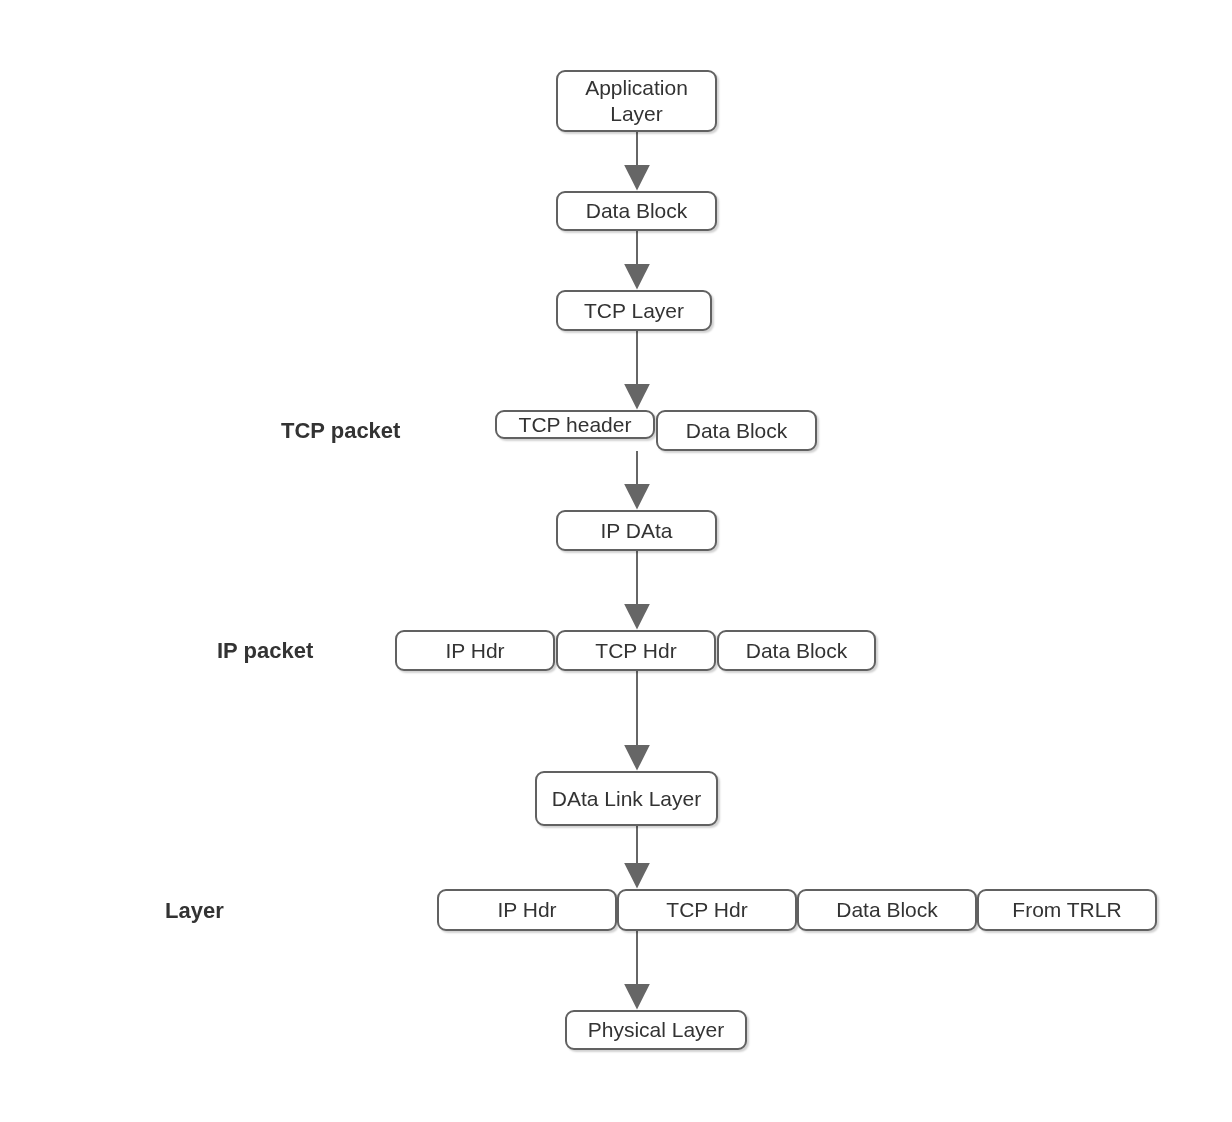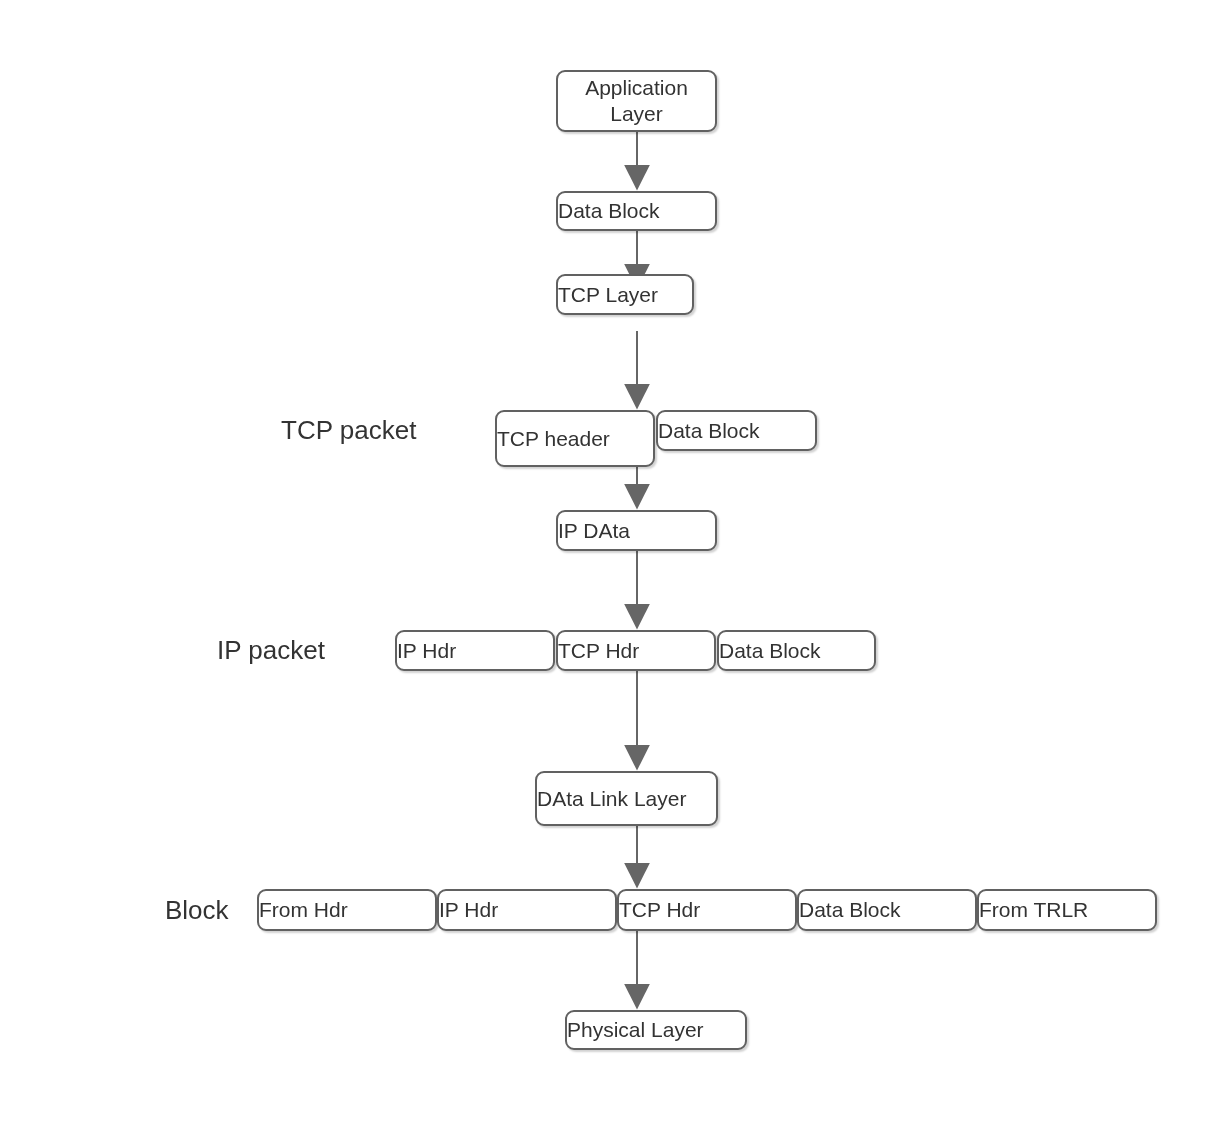--- a/index.html
+++ b/index.html
@@ -24,32 +24,34 @@
   }
   .node {
     position: absolute;
     box-sizing: border-box;
     background: var(--box-fill, #ffffff);
     border: 2.5px solid var(--box-border, #616161);
     border-radius: 9px;
     box-shadow: 2px 2px 2px rgba(0, 0, 0, 0.18);
     display: flex;
     align-items: center;
+    justify-content: center;
     text-align: center;
     color: var(--text, #333333);
     font-size: 21px;
     line-height: 26px;
     white-space: pre-wrap;
   }
   .row-label {
     position: absolute;
     color: var(--text, #333333);
-    font-size: 26px;
+    font-size: 22px;
     line-height: 25px;
     white-space: nowrap;
+    font-weight: bold;
   }
 </style>
 </head>
 <body>
 
 <div class="canvas">
 
   <svg class="arrows" viewBox="0 0 1232 1122" xmlns="http://www.w3.org/2000/svg">
     <defs>
       <marker id="ah" viewBox="0 0 10 10" refX="9" refY="5" markerWidth="13" markerHeight="13" orient="auto">
@@ -69,26 +71,26 @@
   </svg>
 
   <div class="node" style="left:556px; top:70px;  width:161px; height:62px">
     <span>Application Layer</span>
   </div>
 
   <div class="node" style="left:556px; top:191px; width:161px; height:40px">
     <span>Data Block</span>
   </div>
 
-  <div class="node" style="left:556px; top:274px; width:138px; height:41px">
+  <div class="node" style="left:556px; top:290px; width:156px; height:41px">
     <span>TCP Layer</span>
   </div>
 
   <div class="row-label" style="left:281px; top:418px">TCP packet</div>
-  <div class="node" style="left:495px; top:410px; width:160px; height:57px">
+  <div class="node" style="left:495px; top:410px; width:160px; height:29px">
     <span>TCP header</span>
   </div>
   <div class="node" style="left:656px; top:410px; width:161px; height:41px">
     <span>Data Block</span>
   </div>
 
   <div class="node" style="left:556px; top:510px; width:161px; height:41px">
     <span>IP DAta</span>
   </div>
 
@@ -100,24 +102,21 @@
     <span>TCP Hdr</span>
   </div>
   <div class="node" style="left:717px; top:630px; width:159px; height:41px">
     <span>Data Block</span>
   </div>
 
   <div class="node" style="left:535px; top:771px; width:183px; height:55px">
     <span>DAta Link Layer</span>
   </div>
 
-  <div class="row-label" style="left:165px; top:898px">Block</div>
-  <div class="node" style="left:257px; top:889px; width:180px; height:42px">
-    <span>From Hdr</span>
-  </div>
+  <div class="row-label" style="left:165px; top:898px">Layer</div>
   <div class="node" style="left:437px; top:889px; width:180px; height:42px">
     <span>IP Hdr</span>
   </div>
   <div class="node" style="left:617px; top:889px; width:180px; height:42px">
     <span>TCP Hdr</span>
   </div>
   <div class="node" style="left:797px; top:889px; width:180px; height:42px">
     <span>Data Block</span>
   </div>
   <div class="node" style="left:565px; top:1010px; width:182px; height:40px">

